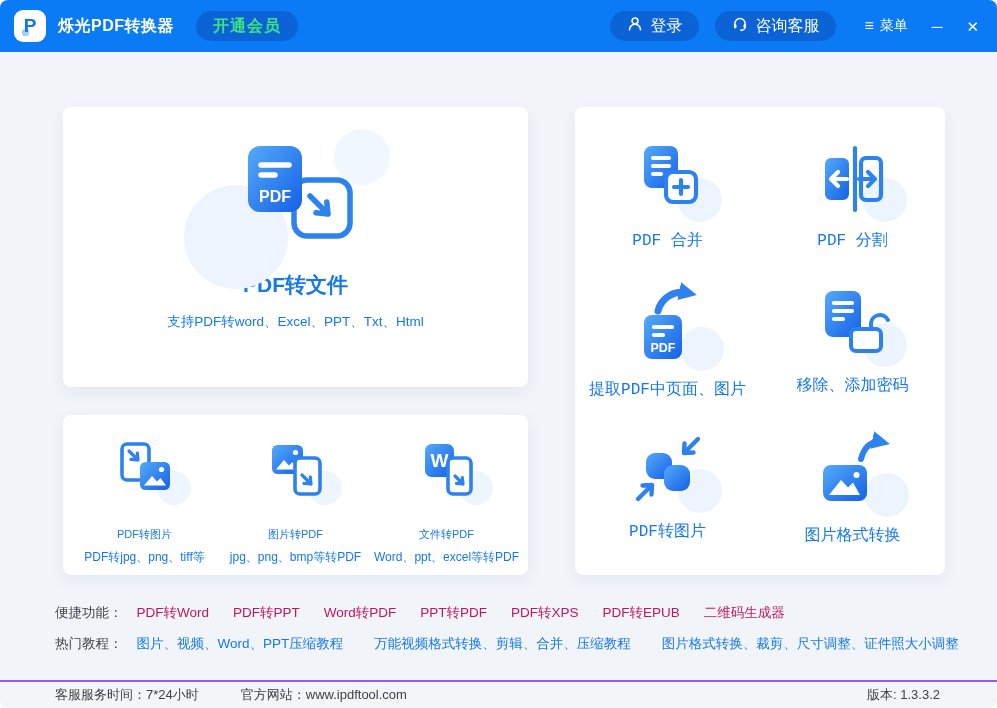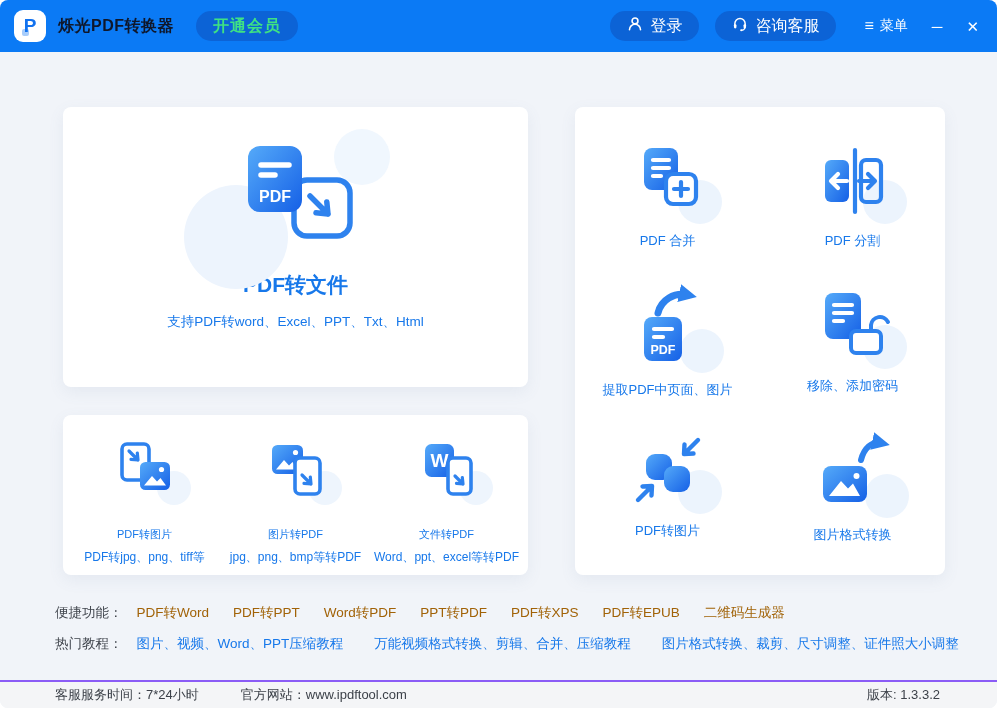--- a/index.html
+++ b/index.html
@@ -5,21 +5,21 @@
   * { margin:0; padding:0; box-sizing:border-box; }
   html,body { width:997px; height:708px; font-family:"Liberation Sans","DejaVu Sans",sans-serif; background:#fff; }
   svg text { font-family:"Liberation Sans","DejaVu Sans",sans-serif; }
   .window { width:997px; height:708px; border-radius:8px; overflow:hidden; display:flex; flex-direction:column; background:#f1f4f9; }
 
   
   .titlebar { height:52px; flex:0 0 52px; background:#0b7af5; display:flex; align-items:center; padding:0 18px 0 14px; }
   .logo { width:32px; height:32px; background:#fff; border-radius:9px; display:flex; align-items:center; justify-content:center; position:relative; }
   .logo-p { color:#1272ef; font-weight:800; font-size:19px; position:relative; z-index:1; }
   .logo::after { content:""; position:absolute; left:8px; bottom:6px; width:7px; height:7px; background:#a8cdfb; border-radius:2px; }
-  .app-name { color:#0f172a; font-size:16px; font-weight:700; margin-left:12px; letter-spacing:0.5px; }
+  .app-name { color:#ffffff; font-size:16px; font-weight:700; margin-left:12px; letter-spacing:0.5px; }
   .pill { display:flex; align-items:center; gap:7px; height:30px; padding:0 17px; border-radius:15px; background:#0c63d6; border:none; color:#fff; font-size:16px; cursor:pointer; }
   .vip-pill { margin-left:22px; color:#3fe283; font-weight:600; letter-spacing:1px; }
   .tb-spacer { flex:1; }
   .support-pill { margin-left:16px; }
   .menu-btn { display:flex; align-items:center; gap:6px; background:none; border:none; color:#fff; font-size:14px; margin-left:28px; cursor:pointer; }
   .menu-glyph { font-size:16px; line-height:1; }
   .win-btn { background:none; border:none; color:#fff; font-size:15px; margin-left:24px; cursor:pointer; line-height:1; }
 
   
   .main { display:flex; gap:47px; padding:55px 52px 0 63px; }
@@ -40,28 +40,28 @@
   .conv-icon-wrap::after { content:""; position:absolute; width:34px; height:34px; border-radius:50%; background:#eef5fd; right:-14px; bottom:-2px; z-index:0; }
   .conv-icon-wrap svg { position:relative; z-index:1; }
   .conv-title { font-size:11px; font-weight:500; color:#1778ea; margin-top:24px; white-space:nowrap; }
   .conv-sub { font-size:12px; color:#1778ea; margin-top:7px; white-space:nowrap; }
 
   .tools-card { width:370px; height:468px; display:grid; grid-template-columns:1fr 1fr; grid-auto-rows:1fr; padding:16px 0; }
   .tool-cell { display:flex; flex-direction:column; align-items:center; justify-content:center; cursor:pointer; }
   .tool-icon-wrap { position:relative; }
   .tool-icon-wrap::after { content:""; position:absolute; width:44px; height:44px; border-radius:50%; background:#ecf4fd; right:-14px; bottom:-2px; z-index:0; }
   .tool-icon-wrap svg { position:relative; z-index:1; }
-  .tool-label { font-size:13px; color:#1778ea; margin-top:10px; white-space:nowrap; }
+  .tool-label { font-size:16px; color:#1778ea; margin-top:10px; white-space:nowrap;font-family:Liberation Mono, monospace; }
 
   
   .links-row { display:flex; align-items:center; margin-left:55px; }
   .links-row.quick { margin-top:29px; }
   .links-row.tutorials { margin-top:13px; }
   .row-label { font-size:13.5px; color:#40454d; margin-right:14px; }
-  .quick a { font-size:13.5px; color:#a16207; text-decoration:none; margin-right:24px; cursor:pointer; }
+  .quick a { font-size:13.5px; color:#be185d; text-decoration:none; margin-right:24px; cursor:pointer; }
   .tutorials a { font-size:13.5px; color:#1778ea; text-decoration:none; margin-right:31px; cursor:pointer; white-space:nowrap; }
 
   
   .footer { margin-top:auto; height:28px; background:#f4f5f7; border-top:2px solid #8b5cf6; display:flex; align-items:center; padding:0 57px 0 55px; font-size:13px; color:#3c4149; }
   .footer .site { margin-left:42px; }
   .footer .version { margin-left:auto; }
 
   .defs-svg { position:absolute; width:0; height:0; }
 </style>
 </head>

